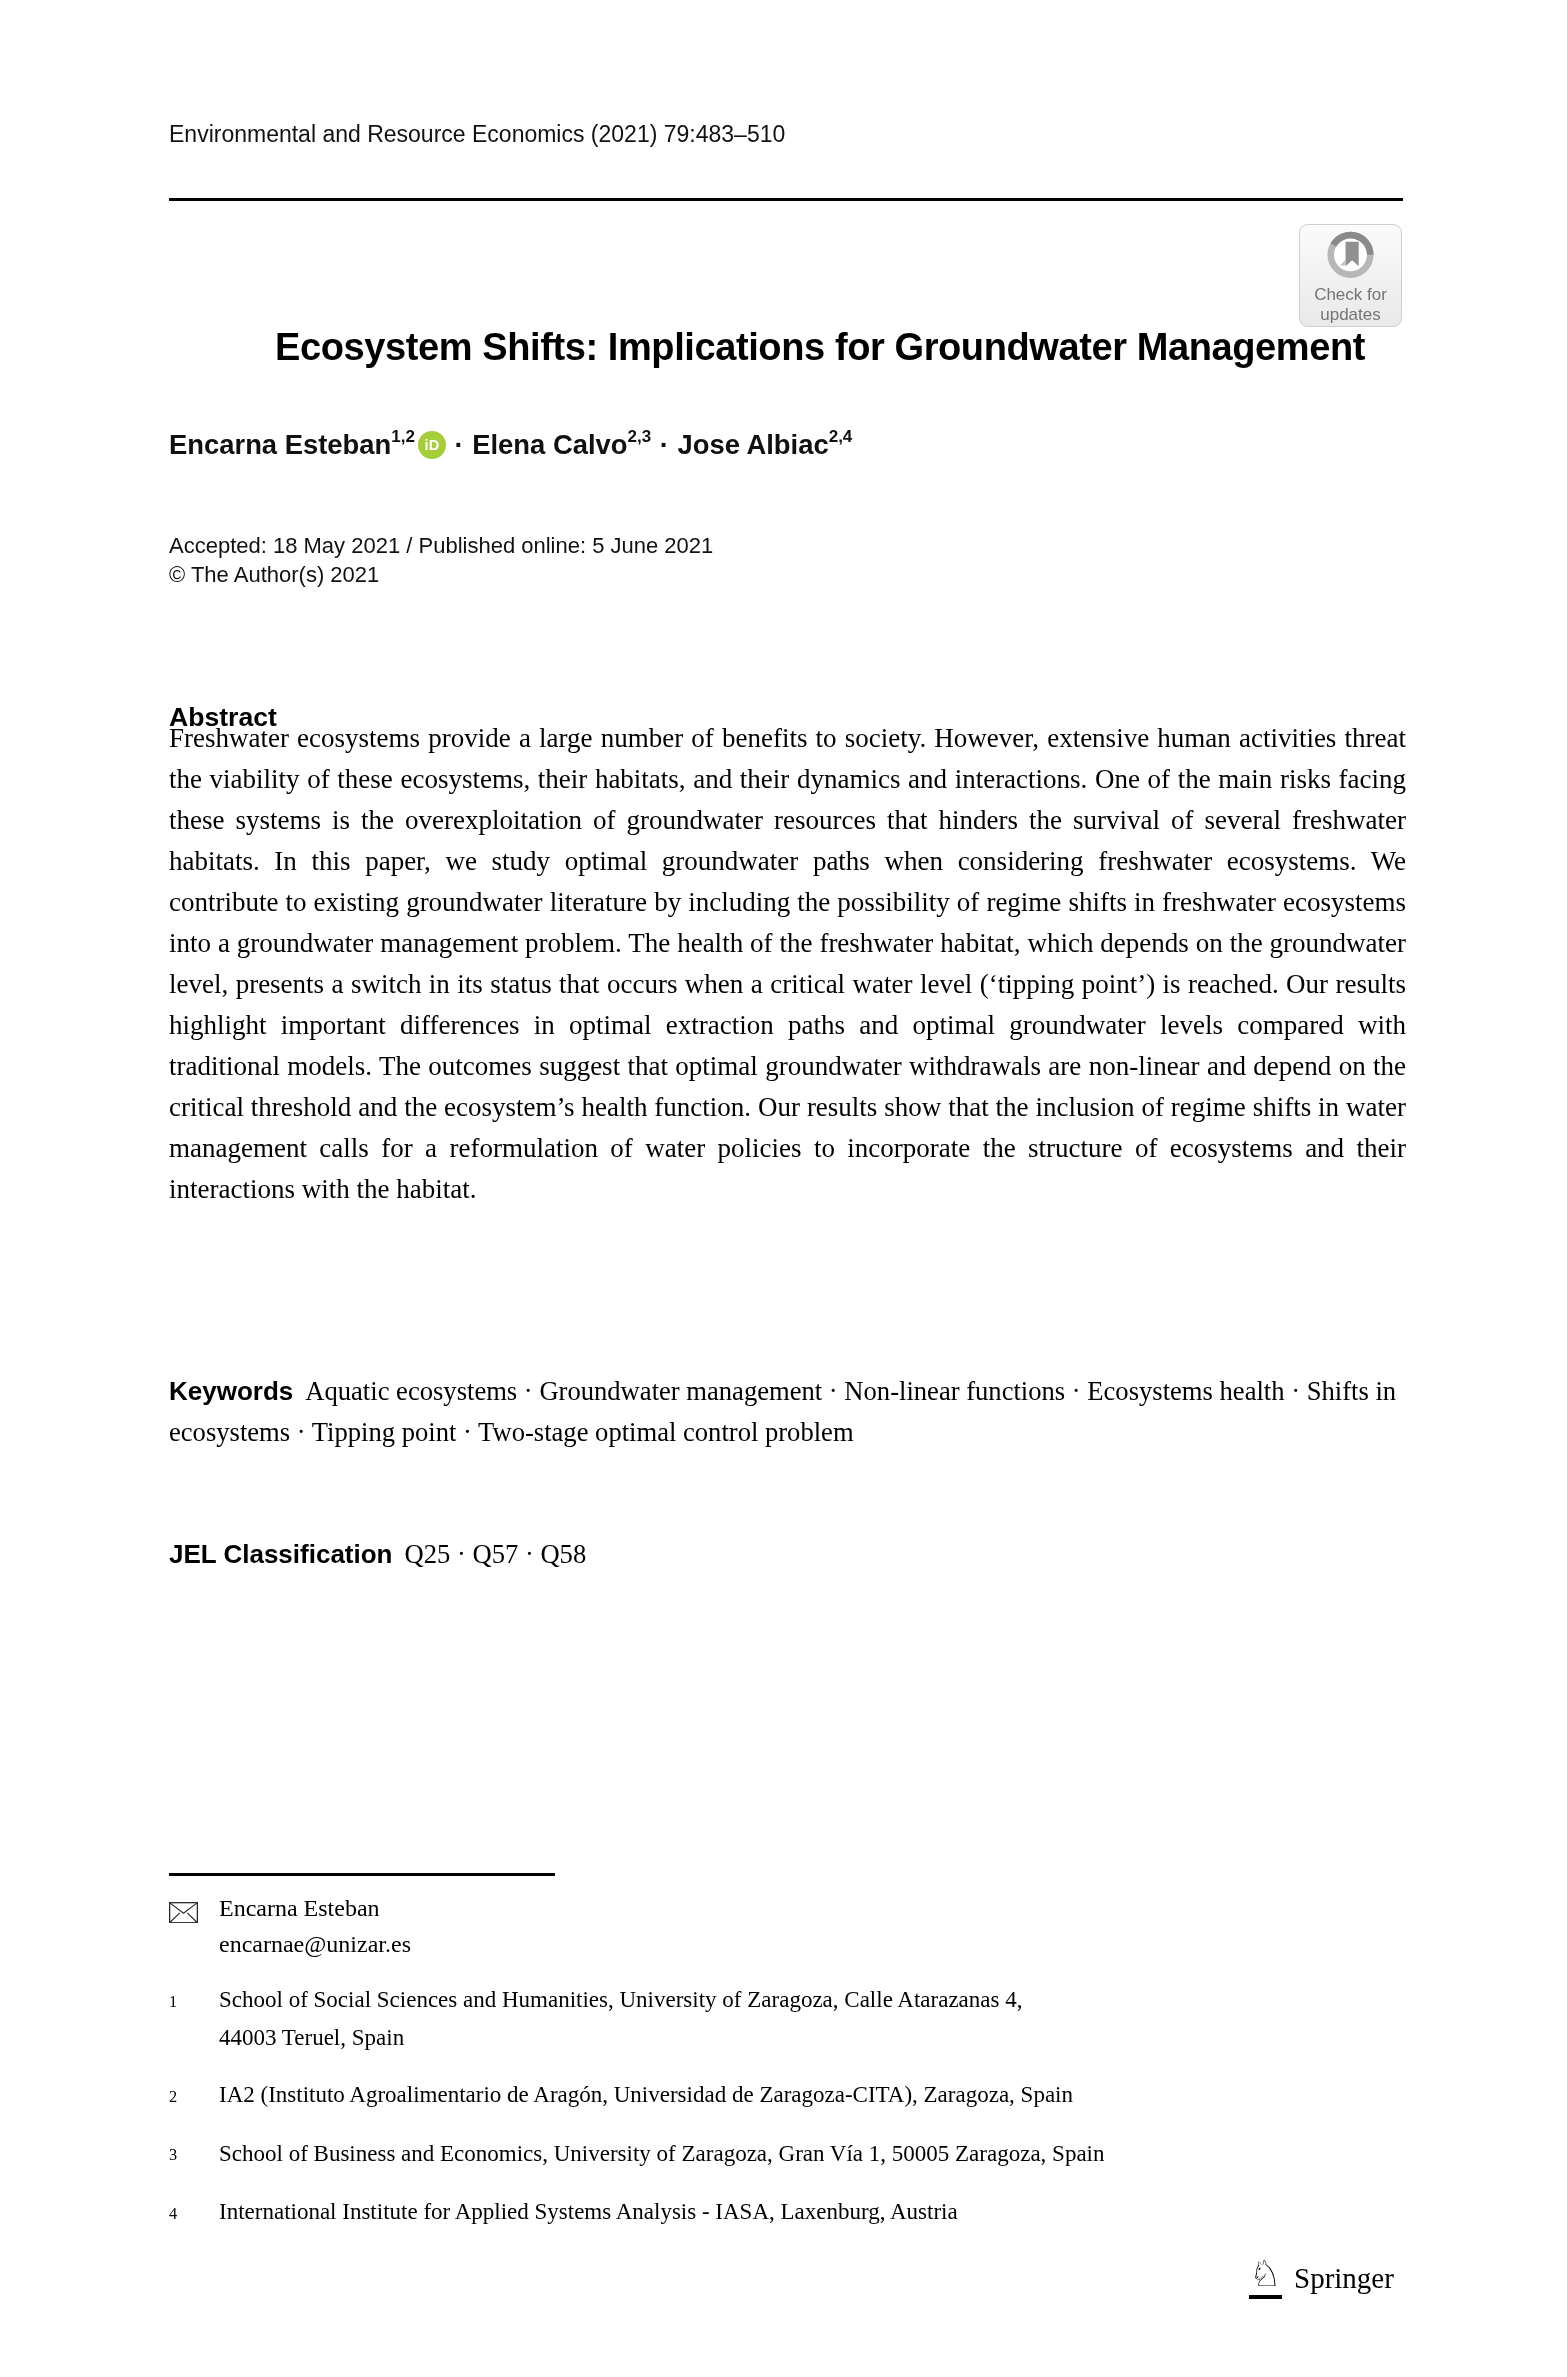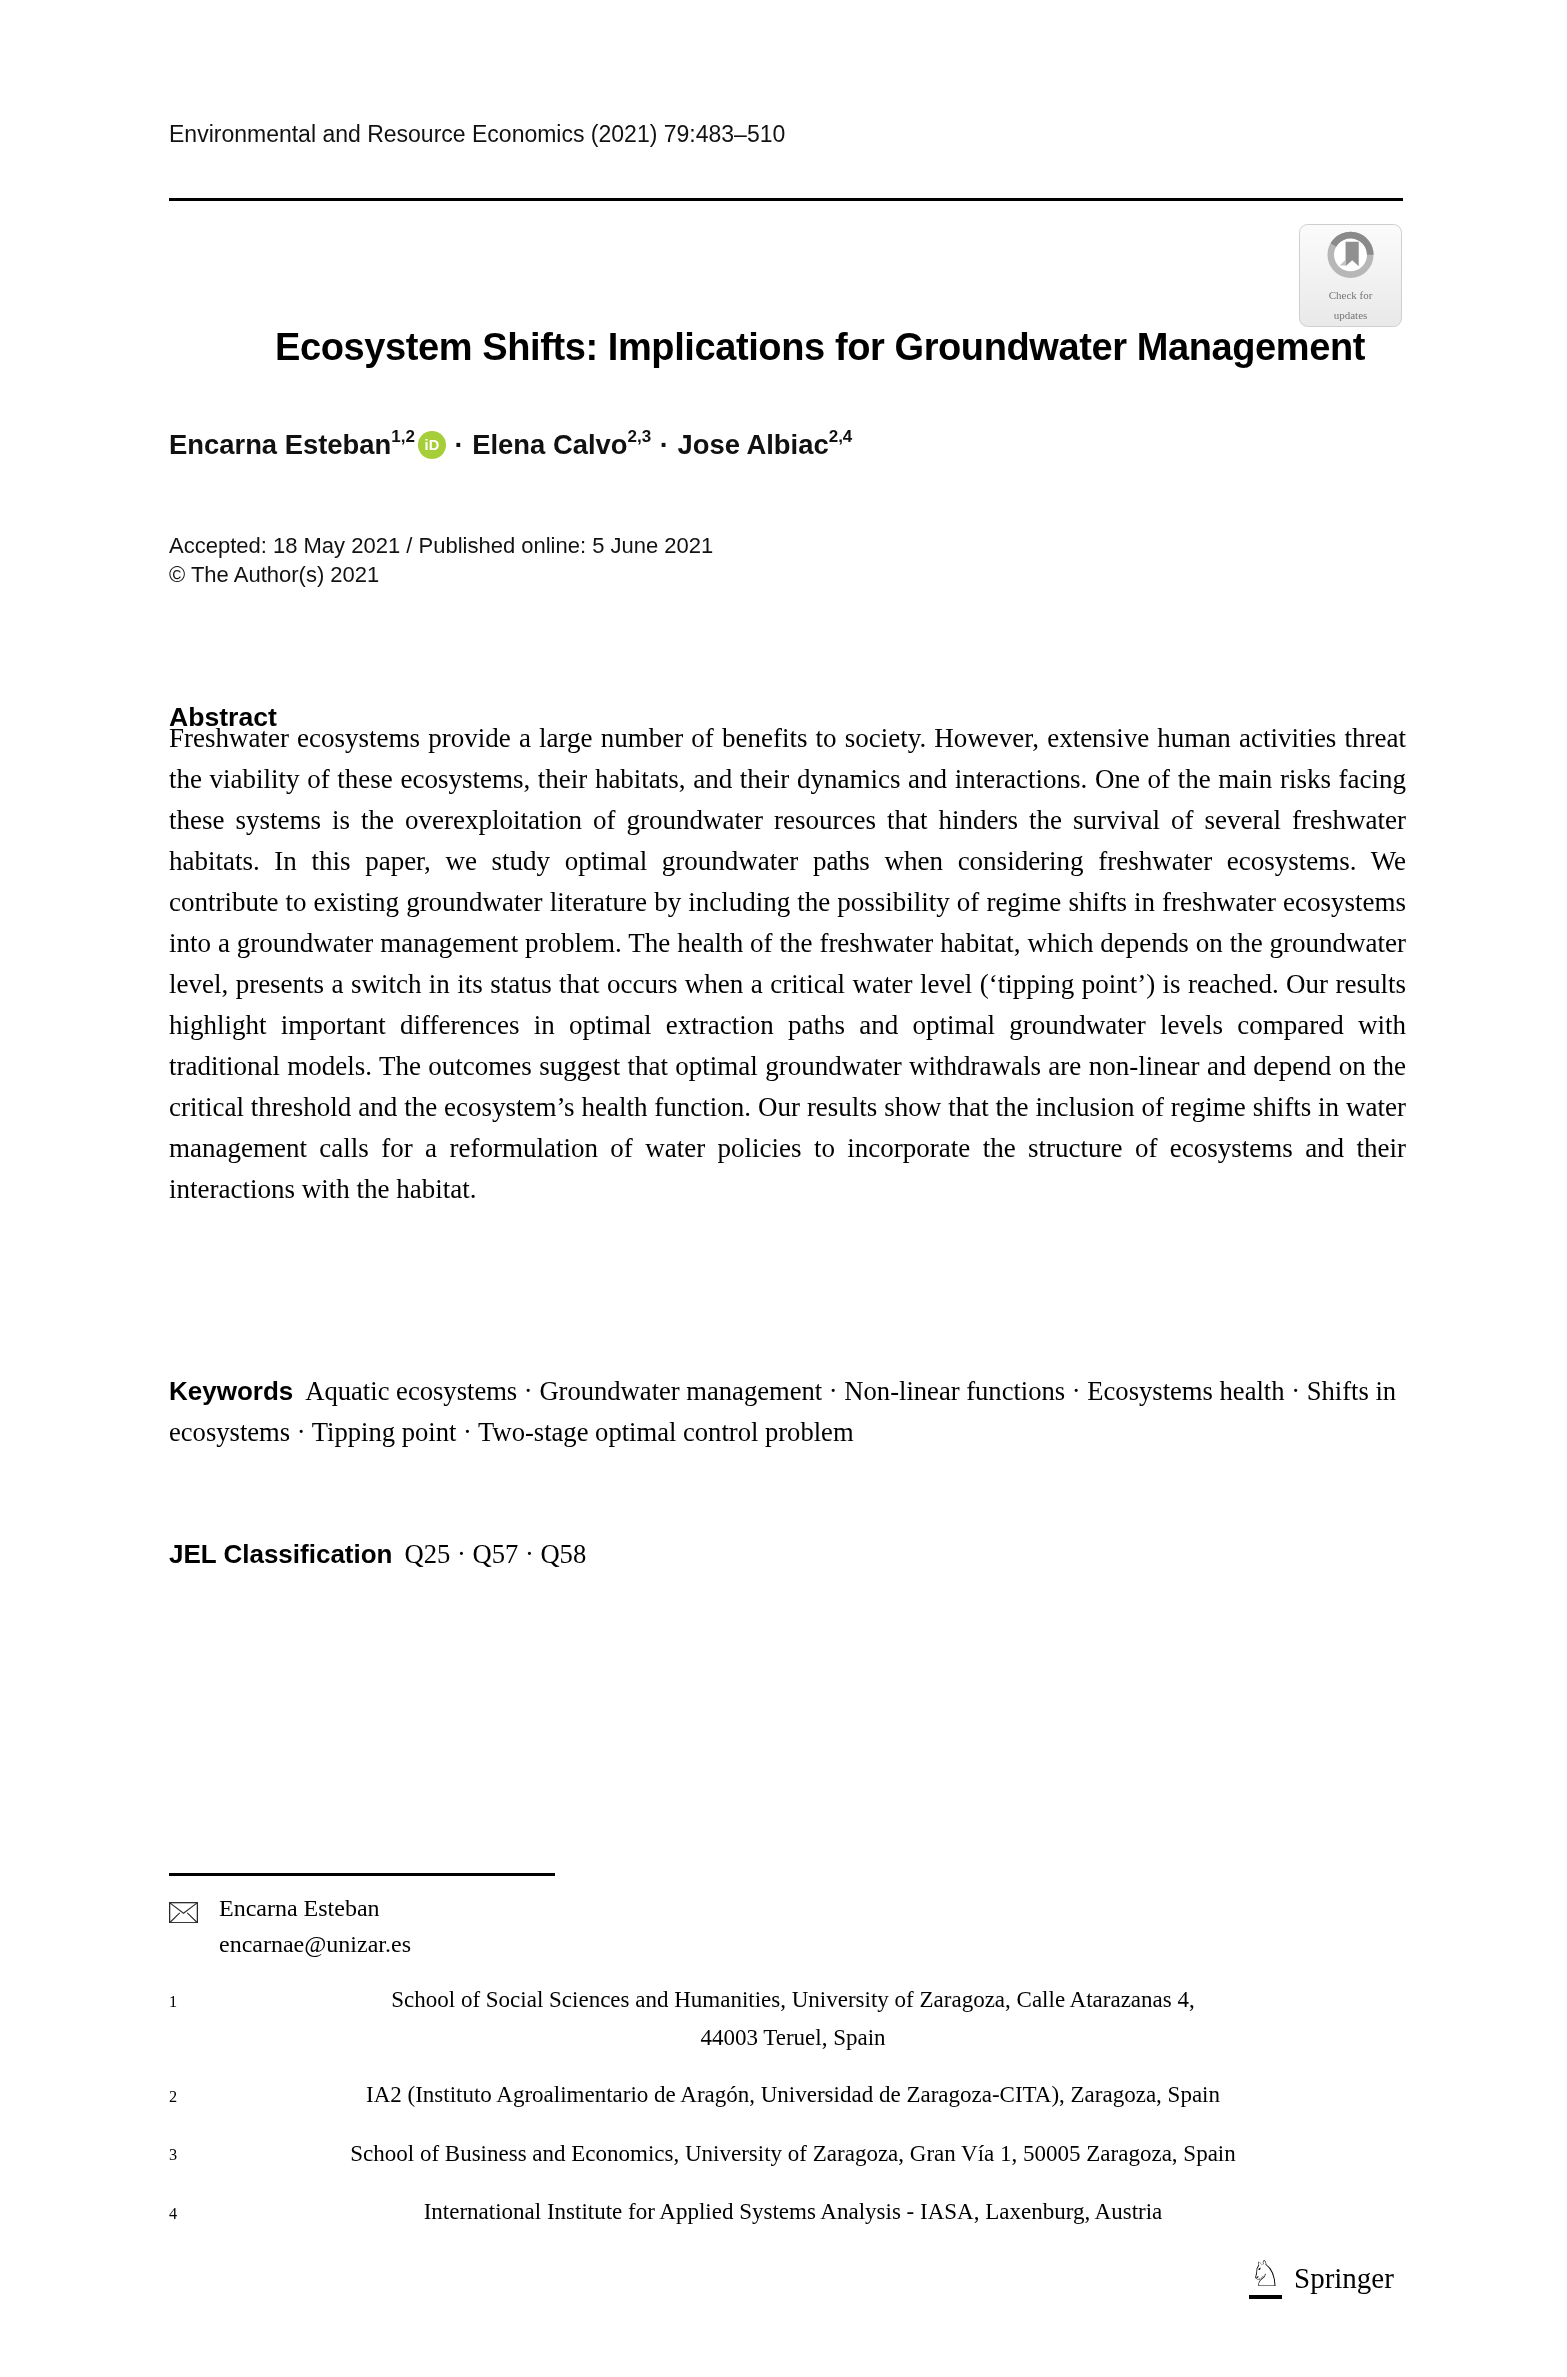--- a/index.html
+++ b/index.html
@@ -33,23 +33,23 @@
     width: 103px; height: 103px;
     border: 0.9px solid #cfcfcf;
     border-radius: 8.6px;
     background: linear-gradient(#fbfbfb, #e9e9e9);
     box-sizing: border-box;
     text-align: center;
     cursor: pointer;
   }
   .badge svg { margin-top: 6px; }
   .badge-text {
-    font-size: 11px; line-height: 20px;
+    font-size: 17px; line-height: 20px;
     color: #757575;
-    font-family: Liberation Serif, serif;
+    font-family: Liberation Sans, sans-serif;
   }
 
   
   .title {
     left: 169px; top: 326px;
     width: 1302px;
     font-size: 38px; font-weight: bold;
     letter-spacing: -0.4px;
     color: #000;
     text-align: center;
@@ -132,21 +132,21 @@
     font-size: 23px; line-height: 38px;
     color: #000;
   }
   .affil-row { display: flex; margin-bottom: 19px; }
   .affil-num {
     width: 50px;
     font-size: 16.3px;
     padding-top: 1.7px;
     box-sizing: border-box;
   }
-  .affil-text { width: 1148px; white-space: pre-line; text-align: center; }
+  .affil-text { width: 1148px; white-space: pre-line; }
 
   
   .springer {
     left: 1249px; top: 2256px;
     display: flex; align-items: flex-start;
   }
   .horse-wrap { text-align: center; margin-right: 12px; }
   .horse {
     font-family: "DejaVu Sans", sans-serif;
     font-size: 36px; line-height: 36px;

